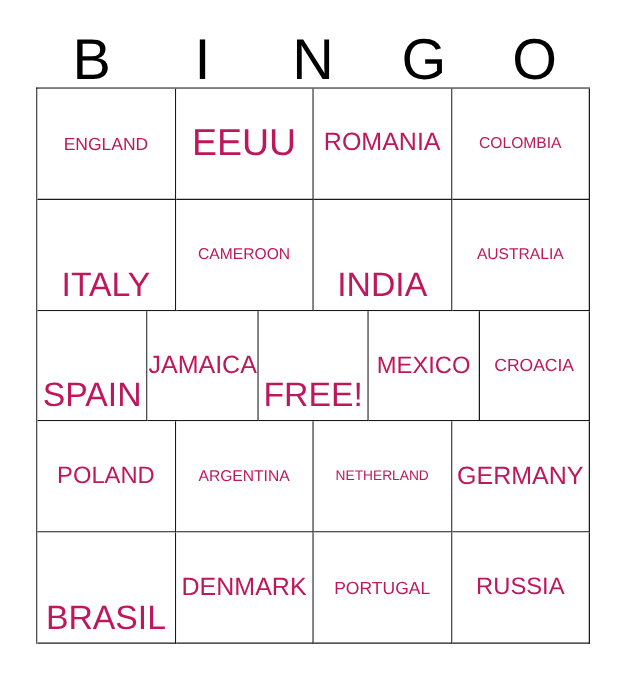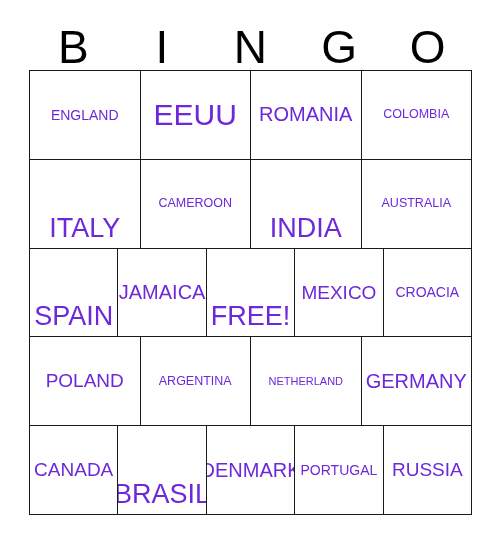--- a/index.html
+++ b/index.html
@@ -75,21 +75,21 @@
     display: flex;
     align-items: center;
     justify-content: center;
     text-align: center;
     overflow: hidden;
     background: #ffffff;
   }
   .cell-text {
     display: block;
     white-space: nowrap;
-    color: #6d28d9;
+    color: #be185d;
     font-weight: 400;
     line-height: 1.05;
     padding: 0 1px;
   }
 
   
   .fs-xs   { font-size: 11px; }
   .fs-sm   { font-size: 12.5px; }
   .fs-md   { font-size: 14px; }
   .fs-lg   { font-size: 20px; }
@@ -165,23 +165,20 @@
         </div>
         <div class="bingo-cell">
           <span class="cell-text fs-xs">NETHERLAND</span>
         </div>
         <div class="bingo-cell">
           <span class="cell-text fs-lg">GERMANY</span>
         </div>
       </div>
       <div class="bingo-row">
         <div class="bingo-cell">
-          <span class="cell-text fs-xl">CANADA</span>
-        </div>
-        <div class="bingo-cell">
           <span class="cell-text fs-2xl">BRASIL</span>
         </div>
         <div class="bingo-cell">
           <span class="cell-text fs-lg">DENMARK</span>
         </div>
         <div class="bingo-cell">
           <span class="cell-text fs-md">PORTUGAL</span>
         </div>
         <div class="bingo-cell">
           <span class="cell-text fs-xl">RUSSIA</span>

